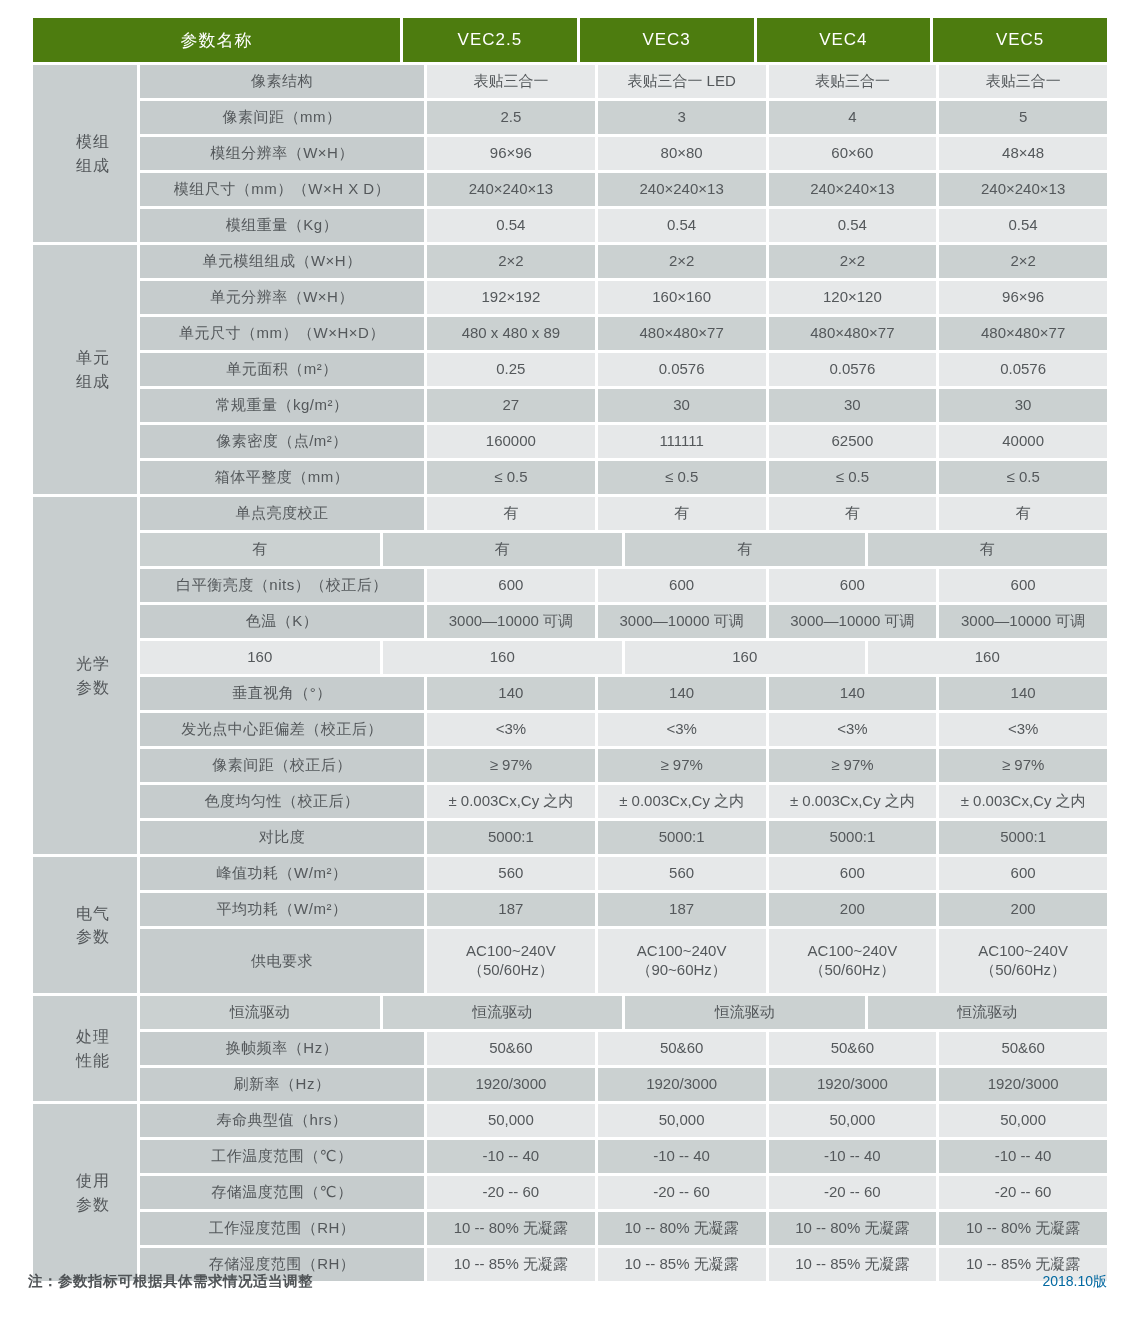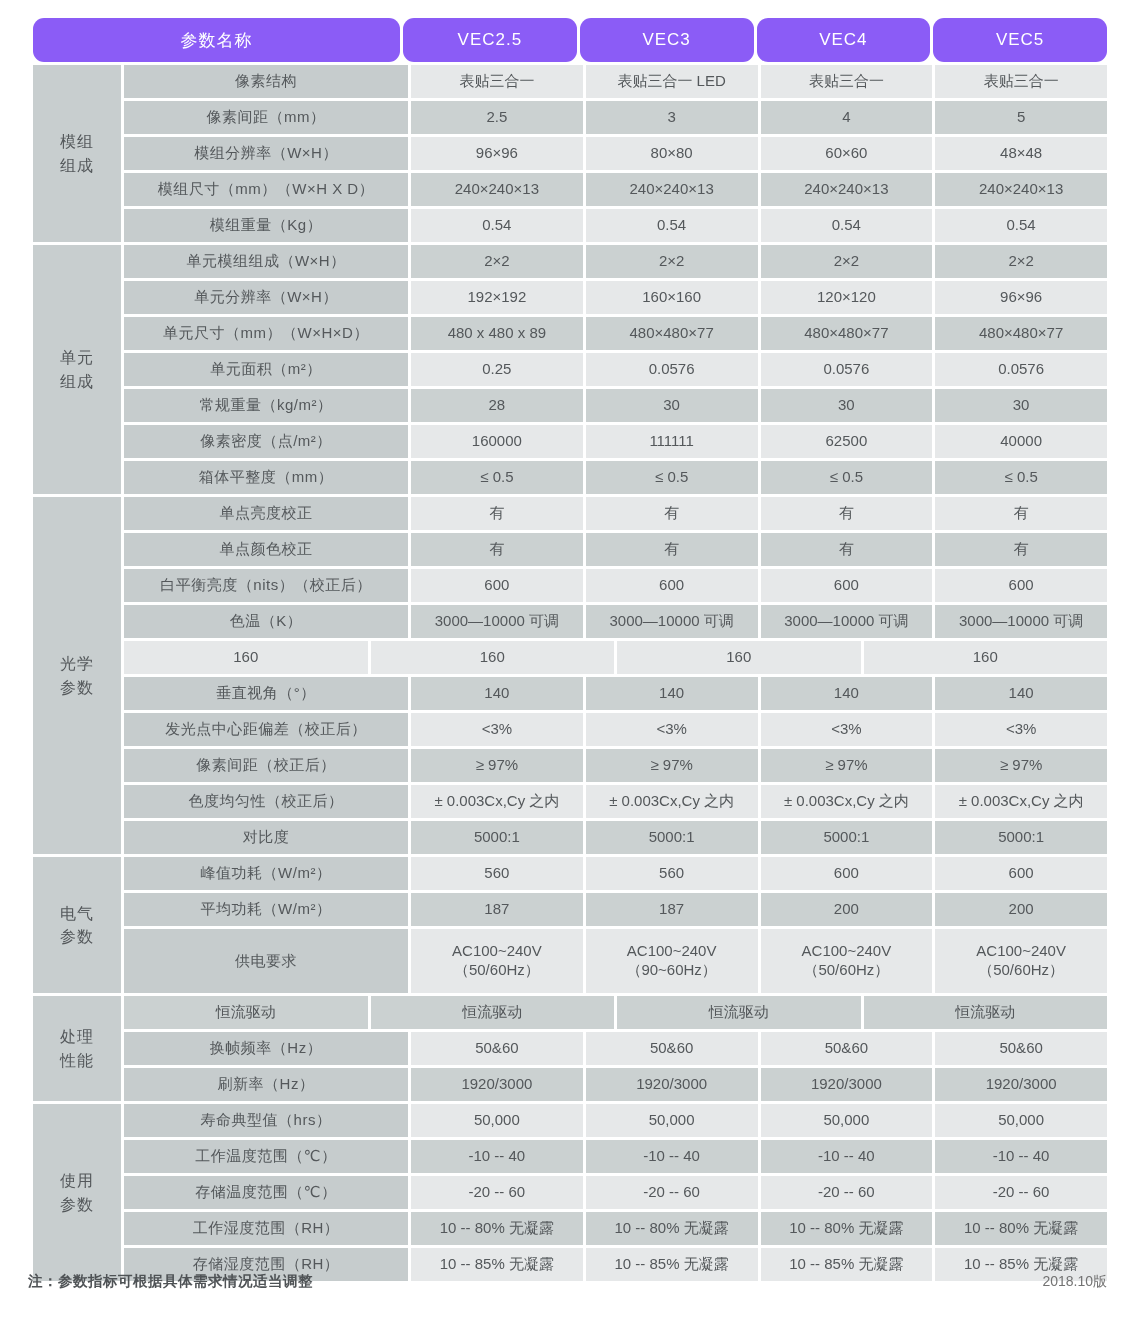--- a/index.html
+++ b/index.html
@@ -5,46 +5,46 @@
   html,body{margin:0;padding:0;}
   body{
     width:1140px;height:1324px;position:relative;background:#ffffff;
     font-family:"Liberation Sans","DejaVu Sans",sans-serif;
     color:#54585b;-webkit-font-smoothing:antialiased;
   }
   .sheet{position:absolute;left:33px;top:18px;width:1074px;}
   
   .thead{display:flex;gap:3px;height:44px;margin-bottom:3px;}
   .hcell{
-    background:#8b5cf6;color:#ffffff;display:flex;align-items:center;justify-content:center;
-    font-size:17px;letter-spacing:1px;border-radius:11px;
+    background:#4d7c0f;color:#ffffff;display:flex;align-items:center;justify-content:center;
+    font-size:17px;letter-spacing:1px;
   }
   .h-param{width:367px;flex:none;}
   .h-prod{flex:1;}
   
   .section{display:flex;gap:3px;margin-bottom:3px;}
   .group-cell{
     width:88px;flex:none;background:#c8cecf;display:flex;align-items:center;justify-content:center;
-    text-align:center;font-size:16px;line-height:1.45;white-space:pre-line;letter-spacing:1px;
+    text-align:center;font-size:16px;line-height:1.45;white-space:pre-line;letter-spacing:1px;padding-left:16px;
   }
   .rows{flex:1;display:flex;flex-direction:column;gap:3px;}
   .row{display:flex;gap:3px;height:33px;}
   .row.tall{height:64px;}
   .cell{display:flex;align-items:center;justify-content:center;text-align:center;padding:0 4px;line-height:1.25;}
   .label-cell{width:276px;flex:none;background:#c6cccd;font-size:15px;letter-spacing:0.5px;}
   .value-cell{flex:1;font-size:15px;}
   .value-cell.gray{background:#cbd1d1;}
   .value-cell.light{background:#e6e8e9;}
   
   .footer{
     position:absolute;left:28px;right:33px;top:1272px;
     display:flex;justify-content:space-between;align-items:baseline;
   }
   .note{font-size:14.5px;font-weight:bold;color:#4f5356;letter-spacing:0.5px;}
-  .version{font-size:14px;color:#737373;}
+  .version{font-size:14px;color:#0369a1;}
 </style>
 </head>
 <body>
 
 <div class="sheet">
   <div class="thead">
     <div class="hcell h-param">参数名称</div>
     <div class="hcell h-prod">VEC2.5</div>
     <div class="hcell h-prod">VEC3</div>
     <div class="hcell h-prod">VEC4</div>
@@ -119,21 +119,21 @@
           </div>
           <div class="row">
             <div class="cell label-cell">单元面积（m²）</div>
             <div class="cell value-cell light">0.25</div>
             <div class="cell value-cell light">0.0576</div>
             <div class="cell value-cell light">0.0576</div>
             <div class="cell value-cell light">0.0576</div>
           </div>
           <div class="row">
             <div class="cell label-cell">常规重量（kg/m²）</div>
-            <div class="cell value-cell gray">28</div>
+            <div class="cell value-cell gray">27</div>
             <div class="cell value-cell gray">30</div>
             <div class="cell value-cell gray">30</div>
             <div class="cell value-cell gray">30</div>
           </div>
           <div class="row">
             <div class="cell label-cell">像素密度（点/m²）</div>
             <div class="cell value-cell light">160000</div>
             <div class="cell value-cell light">111111</div>
             <div class="cell value-cell light">62500</div>
             <div class="cell value-cell light">40000</div>
@@ -152,21 +152,20 @@
 参数</div>
         <div class="rows">
           <div class="row">
             <div class="cell label-cell">单点亮度校正</div>
             <div class="cell value-cell light">有</div>
             <div class="cell value-cell light">有</div>
             <div class="cell value-cell light">有</div>
             <div class="cell value-cell light">有</div>
           </div>
           <div class="row">
-            <div class="cell label-cell">单点颜色校正</div>
             <div class="cell value-cell gray">有</div>
             <div class="cell value-cell gray">有</div>
             <div class="cell value-cell gray">有</div>
             <div class="cell value-cell gray">有</div>
           </div>
           <div class="row">
             <div class="cell label-cell">白平衡亮度（nits）（校正后）</div>
             <div class="cell value-cell light">600</div>
             <div class="cell value-cell light">600</div>
             <div class="cell value-cell light">600</div>

